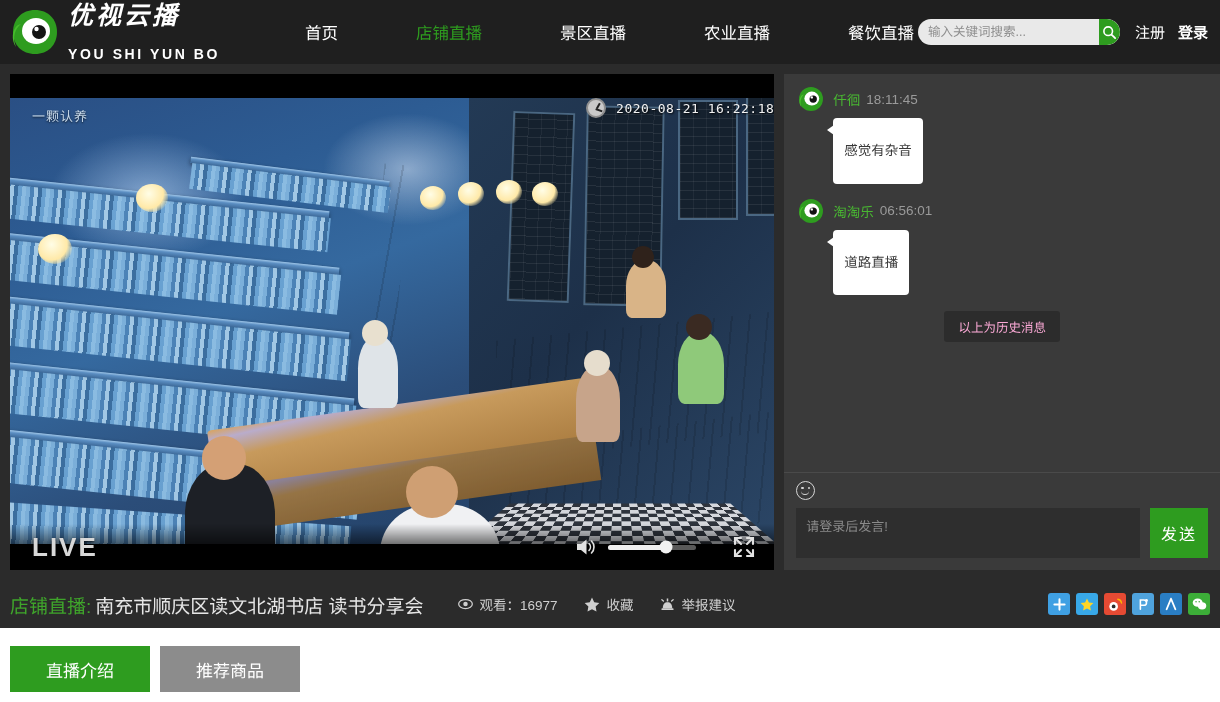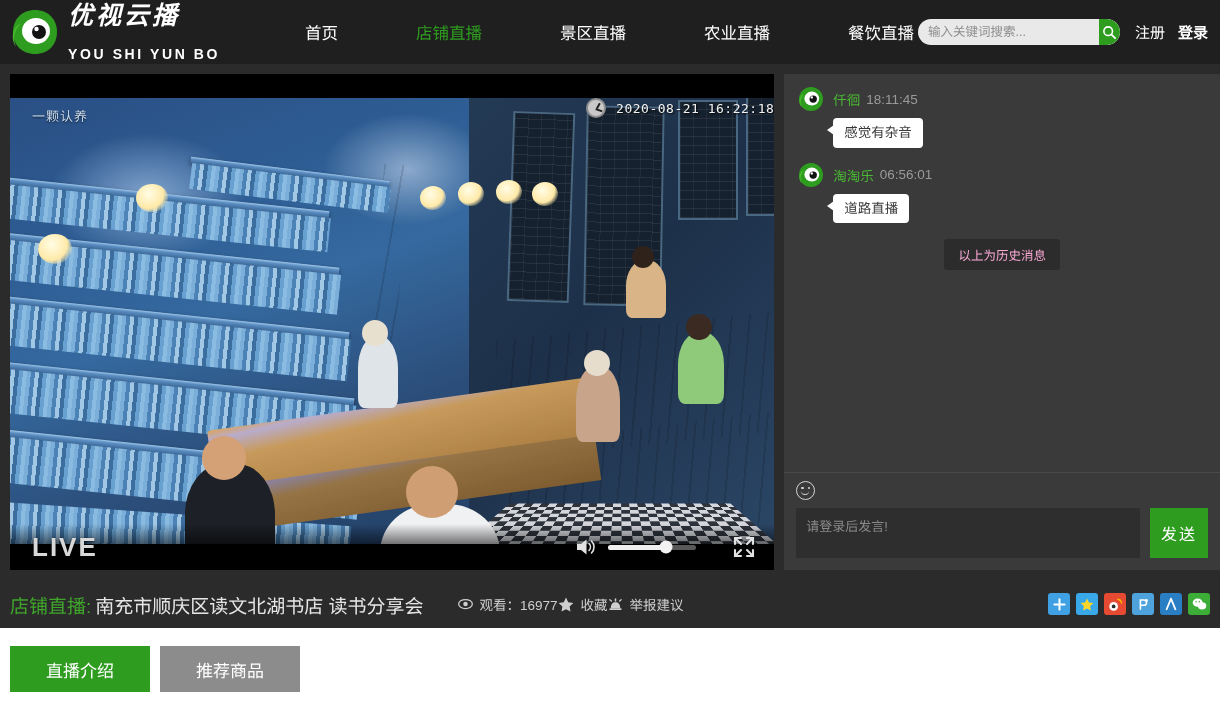--- a/index.html
+++ b/index.html
@@ -215,21 +215,21 @@
     width: 26px; height: 26px; flex: 0 0 26px; position: relative;
     margin-right: 9px;
   }
   .msg-user { color: #49b832; font-size: 13.5px; margin-right: 6px; white-space: nowrap; }
   .msg-time { color: #9a9a9a; font-size: 13.5px; font-family: "Liberation Sans", sans-serif; }
   .bubble-row { padding-left: 35px; margin-top: 6px; }
   .bubble {
     display: inline-block; position: relative;
     background: #ffffff; color: #3a3a3a;
     font-size: 13.5px; line-height: 1.3;
-    padding: 6px 11px; border-radius: 4px;
+    padding: 24px 11px; border-radius: 4px;
     max-width: 300px;
   }
   .bubble::before {
     content: ""; position: absolute; left: -6px; top: 7px;
     border-top: 5px solid transparent;
     border-bottom: 5px solid transparent;
     border-right: 7px solid #ffffff;
   }
   .history-divider {
     text-align: center; margin: 16px 0 10px 0;
@@ -276,21 +276,21 @@
 
   
   .infobar {
     position: absolute; top: 580px; left: 0;
     width: 1220px; height: 48px;
     background: #2b2b2b;
     display: flex; align-items: center; padding: 0 10px;
   }
   .info-cat { color: #3fa52b; font-size: 19px; white-space: nowrap; }
   .info-title { color: #e6e6e6; font-size: 19px; margin-left: 4px; white-space: nowrap; }
-  .info-metrics { display: flex; align-items: flex-start; margin-left: 34px; }
+  .info-metrics { display: flex; align-items: flex-start; margin-left: 34px; gap: 26px; }
   .metric { display: flex; align-items: center; gap: 7px; color: #cfcfcf; font-size: 13.5px; white-space: nowrap; cursor: pointer; }
   .metric-static { cursor: default; }
   .share-icons { margin-left: auto; display: flex; gap: 6px; }
   .share-ico {
     width: 22px; height: 22px; border-radius: 3px;
     display: flex; align-items: center; justify-content: center;
     cursor: pointer; position: relative;
     font-size: 13px; color: #fff; font-weight: bold;
   }
 

